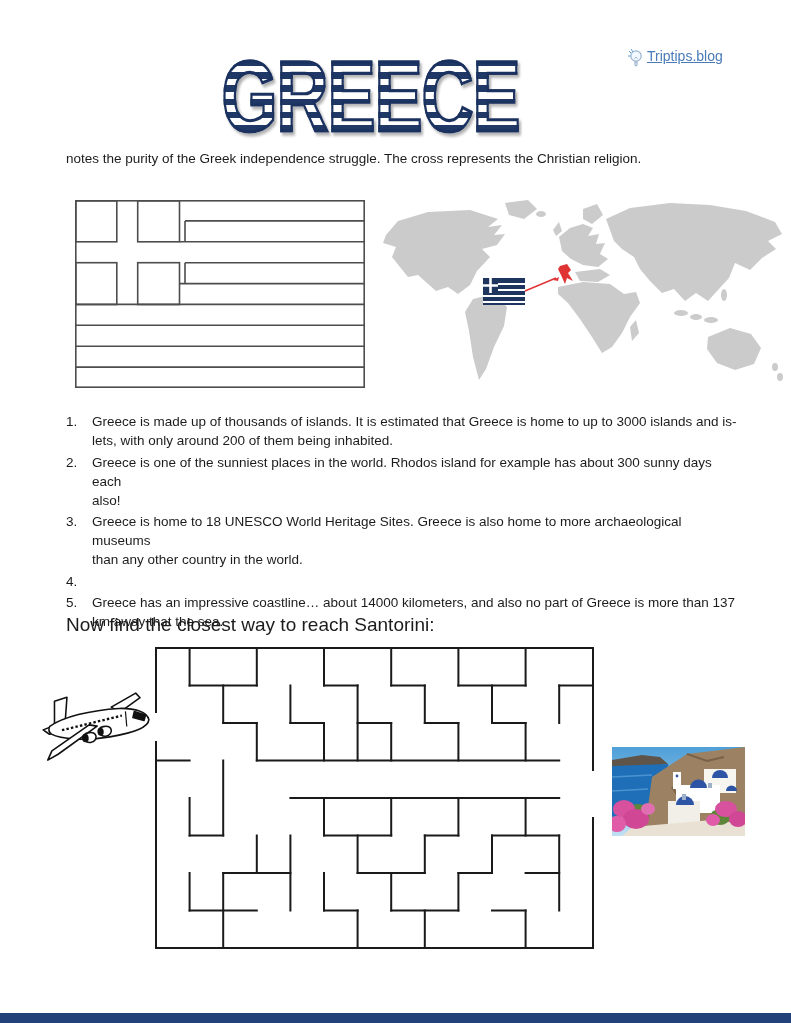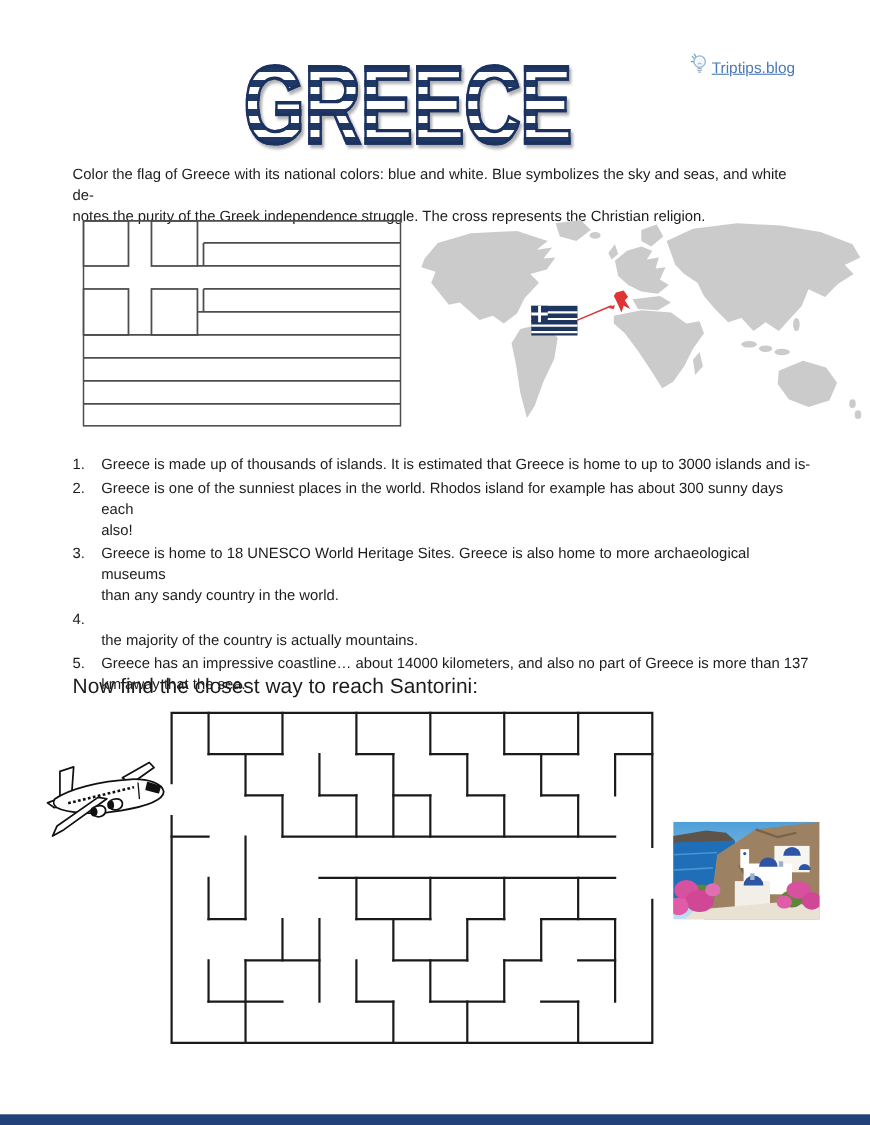--- a/index.html
+++ b/index.html
@@ -1,20 +1,20 @@
 <!DOCTYPE html>
 <html><head>
 <meta charset="utf-8">
 <style>
   html,body{margin:0;padding:0;background:#ffffff;}
   #page{position:relative;width:791px;height:1023px;background:#ffffff;overflow:hidden;
         font-family:"Liberation Sans",sans-serif;color:#1c1c1c;}
 
   
-  .header-link{position:absolute;top:48px;left:627px;display:flex;align-items:center;gap:3px;}
+  .header-link{position:absolute;top:48px;left:627px;display:flex;align-items:flex-start;gap:3px;}
   .header-link a{font-size:14px;color:#4a7ab8;text-decoration:underline;}
 
   
   .title-wrap{position:absolute;top:46px;left:0;width:100%;text-align:center;transform:translateX(-25px);}
   .title-text{display:inline-block;font-size:72px;font-weight:bold;letter-spacing:-1px;line-height:1;
     transform:scaleY(1.40);transform-origin:top center;
     background:repeating-linear-gradient(180deg,#1f3865 0px,#1f3865 4.7px,#ffffff 4.7px,#ffffff 9.4px);
     -webkit-background-clip:text;background-clip:text;color:transparent;
     -webkit-text-stroke:2.2px #1b3260;
     filter:drop-shadow(2px 2px 1px rgba(80,80,80,0.45));}
@@ -53,21 +53,20 @@
       </svg>
     </span>
     <a href="#">Triptips.blog</a>
   </div>
 
   <div class="title-wrap">
     <span class="title-text">GREECE</span>
   </div>
 
   <div class="intro">
-    <div>Color the flag of Greece with its national colors: blue and white. Blue symbolizes the sky and seas, and white de-</div>
     <div>notes the purity of the Greek independence struggle. The cross represents the Christian religion.</div>
   </div>
 
   <div class="flag-box">
     <svg width="290" height="188" viewBox="0 0 290 188">
       <g fill="none" stroke="#4d4d4d" stroke-width="1.6">
         <rect x="0.8" y="0.8" width="288.4" height="186.4"></rect>
 
         <rect x="0.8" y="0.8" width="41" height="41"></rect>
         <rect x="62.7" y="0.8" width="41.8" height="41"></rect>
@@ -131,33 +130,33 @@
 
       <path d="M147,94 L178,81" stroke="#e03434" stroke-width="1.4" fill="none"></path>
       <path d="M181,80 l-6,3 l5,1 Z" fill="#e03434"></path>
       <path d="M182,69 l7,-2 l4,6 l-3,3 l5,8 l-6,-3 l-2,6 l-4,-9 l-3,-6 Z" fill="#e03434"></path>
     </svg>
   </div>
 
   <div class="facts">
     <div class="fact">
       <span class="num">1.</span>
-      <span><span>Greece is made up of thousands of islands. It is estimated that Greece is home to up to 3000 islands and is-</span><br></span>
+      <span><span>Greece is made up of thousands of islands. It is estimated that Greece is home to up to 3000 islands and is-</span><br><span>lets, with only around 200 of them being inhabited.</span></span>
     </div>
     <div class="fact">
       <span class="num">2.</span>
       <span><span>Greece is one of the sunniest places in the world. Rhodos island for example has about 300 sunny days each</span><br><span>also!</span></span>
     </div>
     <div class="fact">
       <span class="num">3.</span>
-      <span><span>Greece is home to 18 UNESCO World Heritage Sites. Greece is also home to more archaeological museums</span><br><span>than any sandy country in the world.</span></span>
+      <span><span>Greece is home to 18 UNESCO World Heritage Sites. Greece is also home to more archaeological museums</span><br><span>than any other country in the world.</span></span>
     </div>
     <div class="fact">
       <span class="num">4.</span>
-      <span><br><span>the majority of the country is actually mountains.</span></span>
+      <span><br></span>
     </div>
     <div class="fact">
       <span class="num">5.</span>
       <span><span>Greece has an impressive coastline… about 14000 kilometers, and also no part of Greece is more than 137</span><br><span>km away that the sea.</span></span>
     </div>
   </div>
 
   <div class="maze-prompt">Now find the closest way to reach Santorini:</div>
 
   <div class="maze-box">

